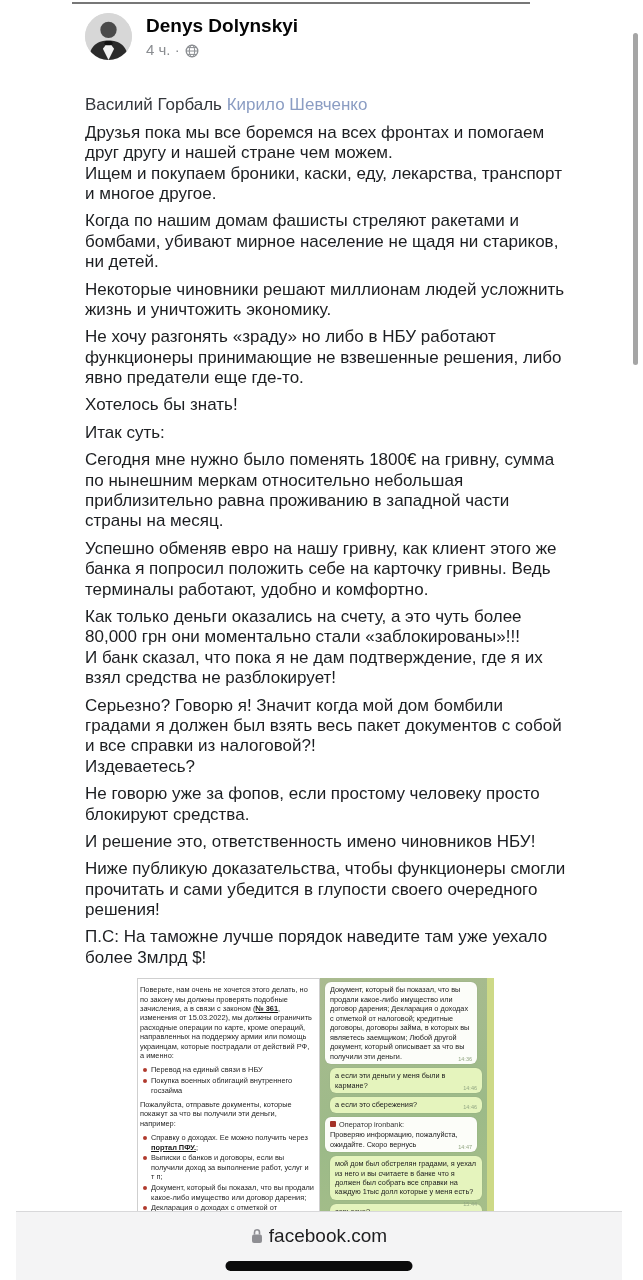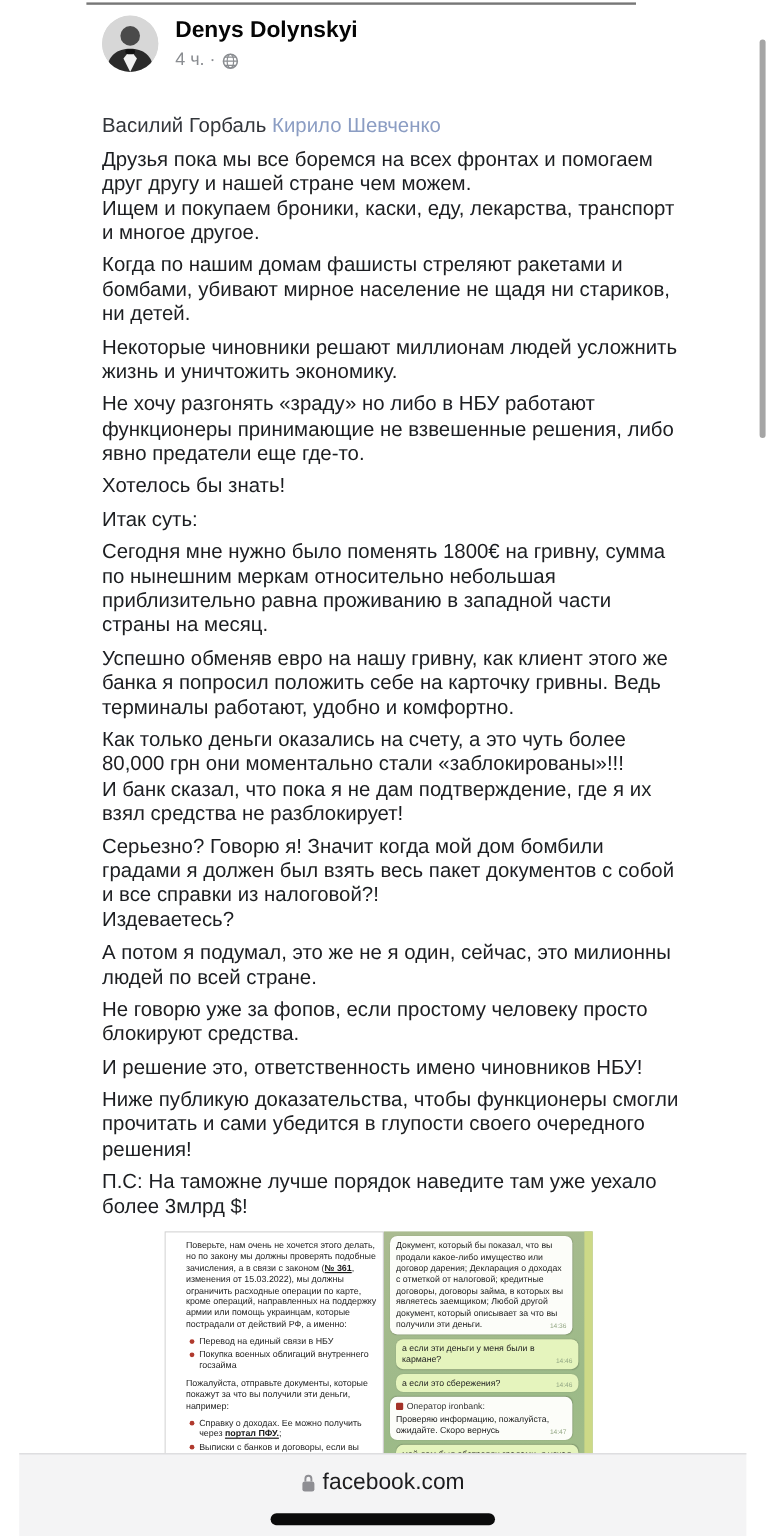--- a/index.html
+++ b/index.html
@@ -39,21 +39,21 @@
 
   .attachment {
     margin: 10px 0 0 52px;
     width: 357px; height: 240px;
     display: flex; overflow: hidden;
     background: #fff;
   }
   .panel-left {
     width: 183px; flex: 0 0 auto;
     background: #fff; border: 1px solid #cfcfcf;
-    padding: 6px 5px 0 17px;
+    padding: 6px 5px 0 2px;
     font-size: 7.4px; line-height: 1.27; color: #1f1f1f;
   }
   .panel-left p { margin: 0 0 5px 0; white-space: normal; }
   .panel-left ul { list-style: none; margin: 0 0 5px 2px; }
   .panel-left li { position: relative; padding-left: 9px; margin-bottom: 1.5px; }
   .panel-left li::before {
     content: ""; position: absolute; left: 1px; top: 3px;
     width: 4px; height: 4px; border-radius: 50%; background: #b03a2e;
   }
   .doc-link { font-weight: 700; text-decoration: underline; color: #1a1a1a; }
@@ -140,21 +140,20 @@
       <p>Некоторые чиновники решают миллионам людей усложнить жизнь и уничтожить экономику.</p>
       <p>Не хочу разгонять «зраду» но либо в НБУ работают функционеры принимающие не взвешенные решения, либо явно предатели еще где-то.</p>
       <p>Хотелось бы знать!</p>
       <p>Итак суть:</p>
       <p>Сегодня мне нужно было поменять 1800€ на гривну, сумма по нынешним меркам относительно небольшая приблизительно равна проживанию в западной части страны на месяц.</p>
       <p>Успешно обменяв евро на нашу гривну, как клиент этого же банка я попросил положить себе на карточку гривны. Ведь терминалы работают, удобно и комфортно.</p>
       <p>Как только деньги оказались на счету, а это чуть более 80,000 грн они моментально стали «заблокированы»!!!
 И банк сказал, что пока я не дам подтверждение, где я их взял средства не разблокирует!</p>
       <p>Серьезно? Говорю я! Значит когда мой дом бомбили градами я должен был взять весь пакет документов с собой и все справки из налоговой?!
 Издеваетесь?</p>
-      <p>А потом я подумал, это же не я один, сейчас, это милионны людей по всей стране.</p>
       <p>Не говорю уже за фопов, если простому человеку просто блокируют средства.</p>
       <p>И решение это, ответственность имено чиновников НБУ!</p>
       <p>Ниже публикую доказательства, чтобы функционеры смогли прочитать и сами убедится в глупости своего очередного решения!</p>
       <p>П.С: На таможне лучше порядок наведите там уже уехало более 3млрд $!</p>
     </div>
 
     <div class="attachment">
 
       <div class="panel-left">
         <p><span>Поверьте, нам очень не хочется этого делать, но по закону мы должны проверять подобные зачисления, а в связи с законом (</span><span class="doc-link">№ 361</span><span>, изменения от 15.03.2022), мы должны ограничить расходные операции по карте, кроме операций, направленных на поддержку армии или помощь украинцам, которые пострадали от действий РФ, а именно:</span></p>

